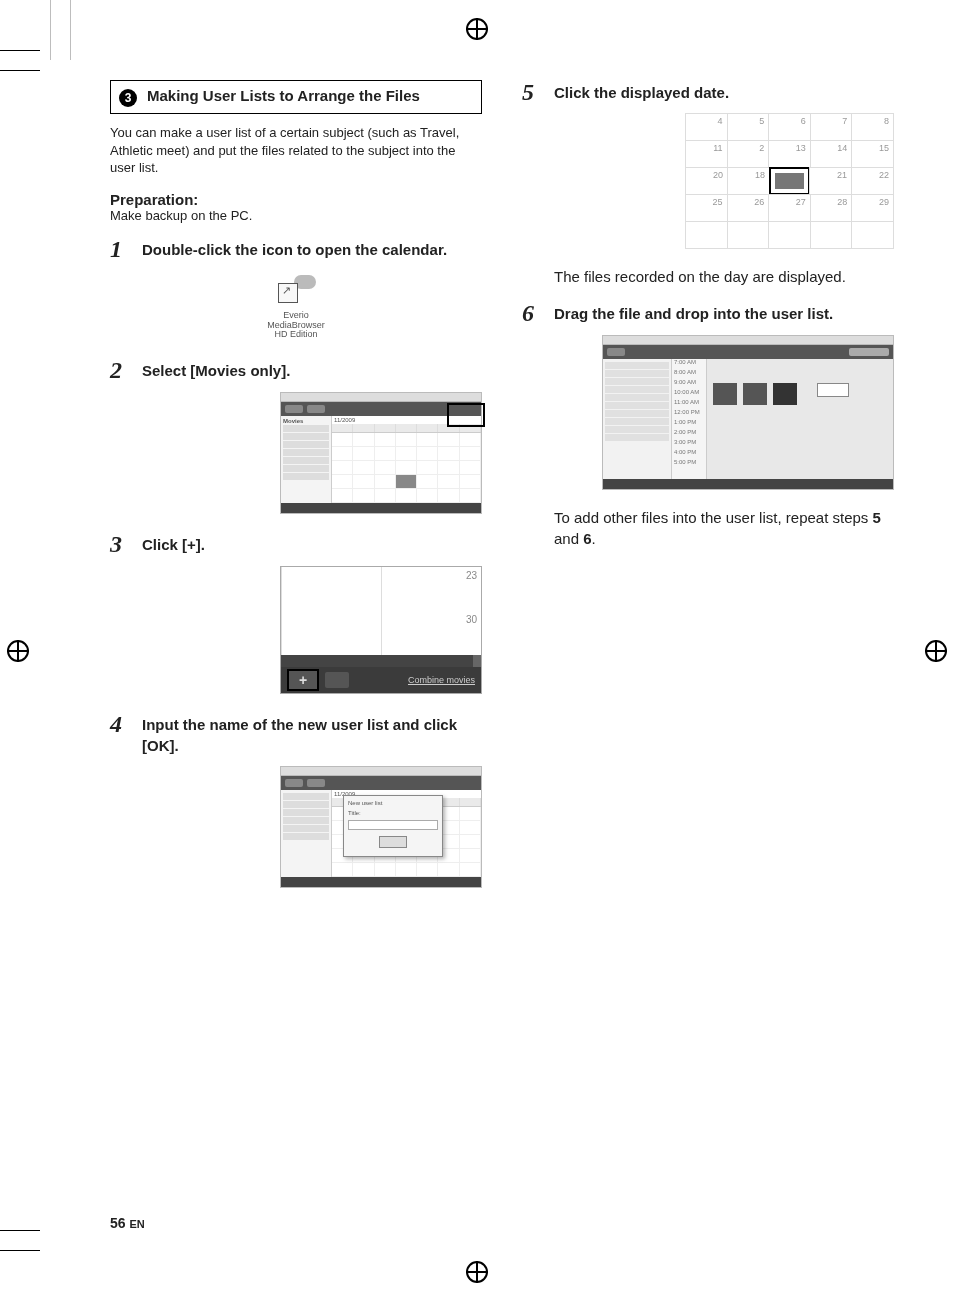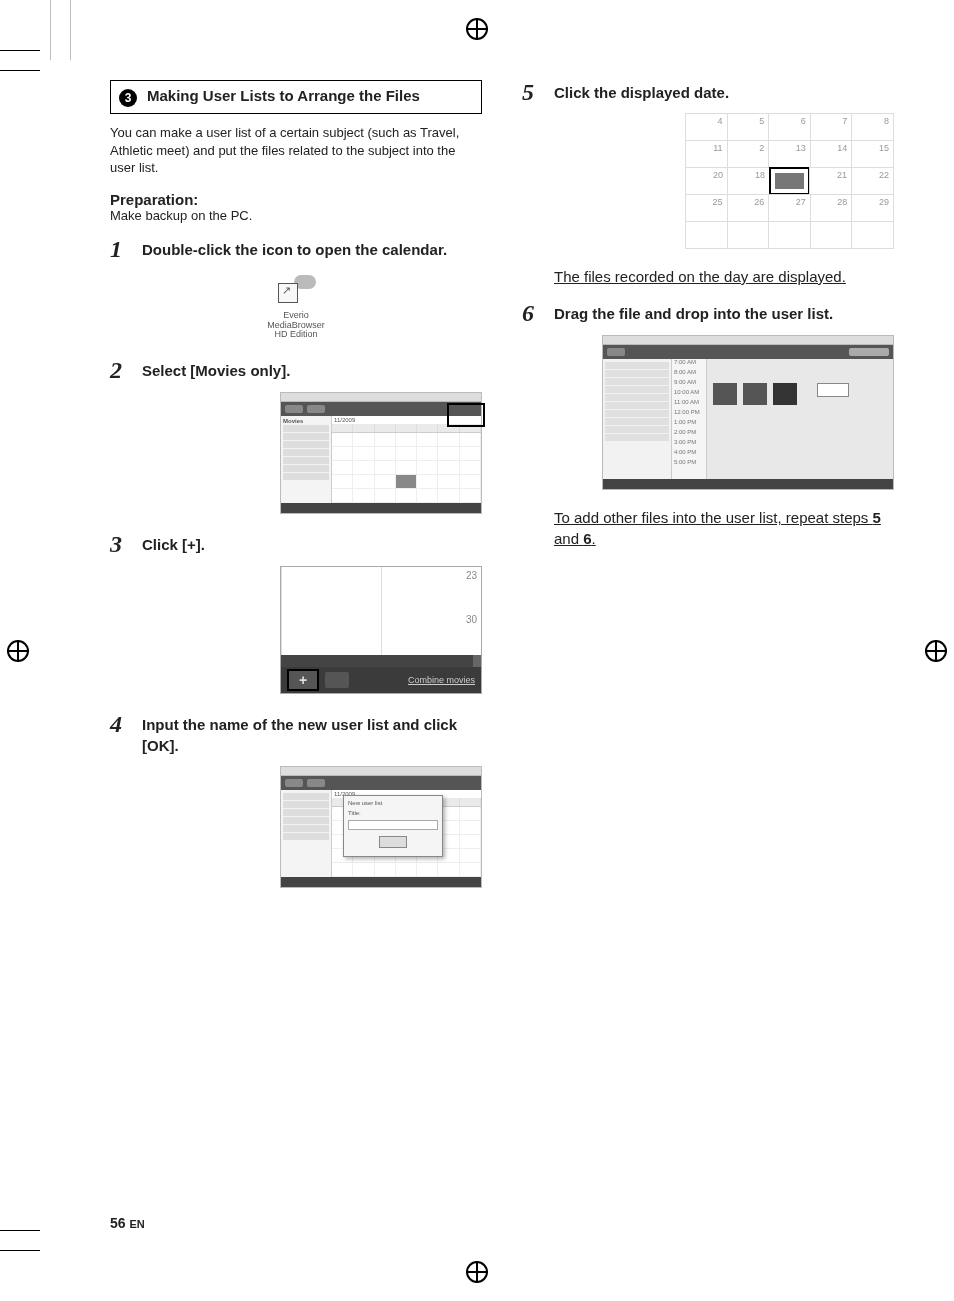--- a/index.html
+++ b/index.html
@@ -119,21 +119,20 @@
     font-size: 15px;
     line-height: 1.35;
     padding-top: 3px;
   }
   .step-note {
     font-size: 15px;
     line-height: 1.35;
     margin-left: 32px;
     margin-top: 12px;
     margin-bottom: 14px;
-    text-decoration: underline;
   }
 
   .fig {
     margin: 6px 0 18px 0;
     display: flex;
     justify-content: flex-end;
   }
   .fig-inner {
     background: #eee;
     border: 1px solid #bbb;

